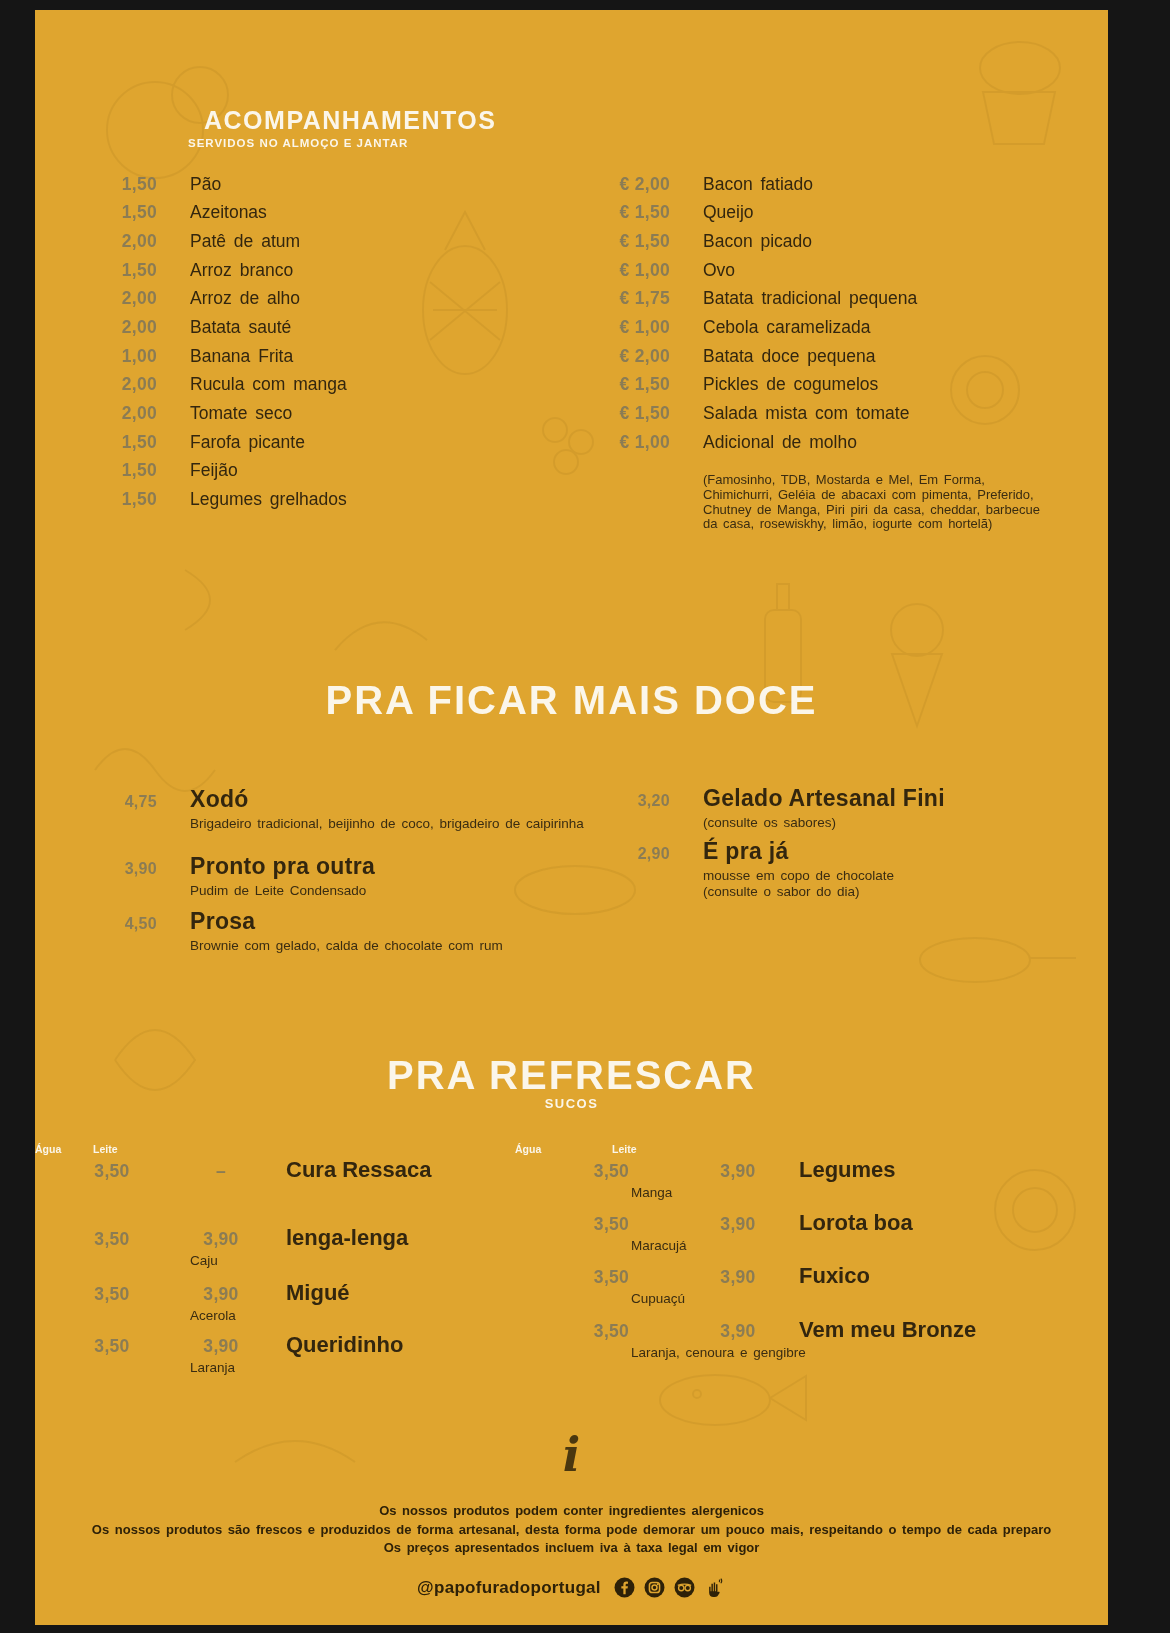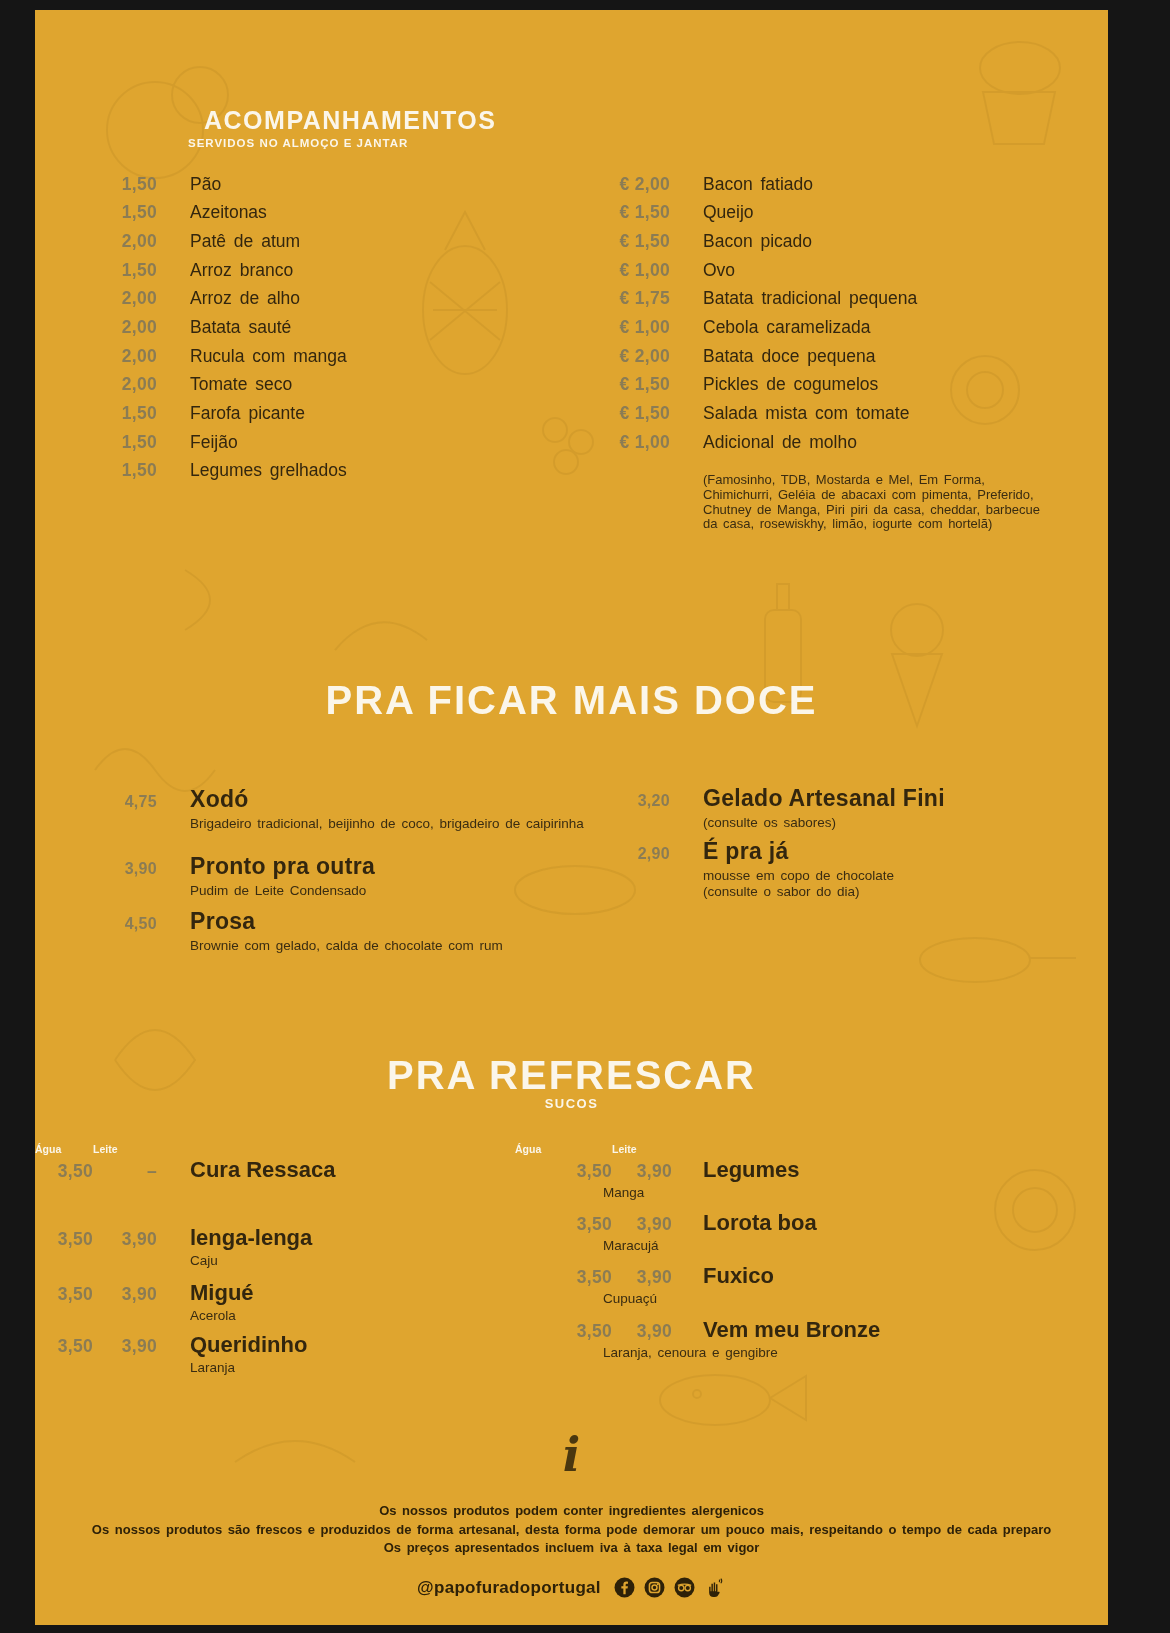--- a/index.html
+++ b/index.html
@@ -51,29 +51,29 @@
   .jhead{position:absolute;top:1133px;display:flex;color:#FBF6EA;font-size:10.5px;font-weight:700;}
   .jhead.colL{left:0;}
   .jhead.colR{left:480px;}
   .jhead span{text-align:left;flex:none;}
   .jhead.colL .h1{width:58px;}  .jhead.colL .h2{width:64px;}
   .jhead.colR .h1{width:97px;}  .jhead.colR .h2{width:60px;}
   .jitem{position:absolute;}
   .jitem.colL{left:0;}
   .jitem.colR{left:480px;}
   .jtitle{display:flex;align-items:baseline;}
-  .jp1,.jp2{color:#8B7C54;font-size:17.5px;font-weight:700;text-align:right;letter-spacing:.3px;flex:none;}
+  .jp1,.jp2{color:#8B7C54;font-size:17.5px;font-weight:700;text-align:center;letter-spacing:.3px;flex:none;padding-left:48px;}
   .jitem.colL .jp1{width:58px;} .jitem.colL .jp2{width:64px;}
   .jitem.colR .jp1{width:97px;} .jitem.colR .jp2{width:60px;}
   .jname{font-weight:700;font-size:22px;color:#33260E;white-space:nowrap;}
   .jitem.colL .jname{margin-left:33px;}
   .jitem.colR .jname{margin-left:31px;}
   .jdesc{font-size:13.5px;line-height:15.5px;color:#3A2C11;word-spacing:2px;margin-top:2px;width:260px;}
   .jitem.colL .jdesc{margin-left:155px;}
-  .jitem.colR .jdesc{margin-left:88px;}
+  .jitem.colR .jdesc{margin-left:116px;}
 
   
   .info-i{position:absolute;top:1422px;left:0;width:100%;text-align:center;
     font-family:"DejaVu Serif",serif;font-style:italic;font-weight:700;font-size:46px;color:#4A370F;line-height:1;}
   .foot-lines{position:absolute;top:1492px;left:0;width:100%;text-align:center;color:#2E2108;font-size:13px;font-weight:700;line-height:18.5px;word-spacing:2px;}
   .social{position:absolute;top:1566px;left:0;width:100%;display:flex;justify-content:center;align-items:center;gap:7px;color:#2E2108;}
   .handle{font-size:17px;font-weight:700;margin-right:5px;letter-spacing:.3px;}
   .sicon{width:23px;height:23px;display:block;cursor:pointer;}
 </style>
 </head>
@@ -137,20 +137,24 @@
       </div>
     <div class="arow">
         <span class="pr">2,00</span>
         <span class="nm">Arroz de alho</span>
       </div>
     <div class="arow">
         <span class="pr">2,00</span>
         <span class="nm">Batata sauté</span>
       </div>
     <div class="arow">
+        <span class="pr">1,00</span>
+        <span class="nm">Banana Frita</span>
+      </div>
+    <div class="arow">
         <span class="pr">2,00</span>
         <span class="nm">Rucula com manga</span>
       </div>
     <div class="arow">
         <span class="pr">2,00</span>
         <span class="nm">Tomate seco</span>
       </div>
     <div class="arow">
         <span class="pr">1,50</span>
         <span class="nm">Farofa picante</span>

